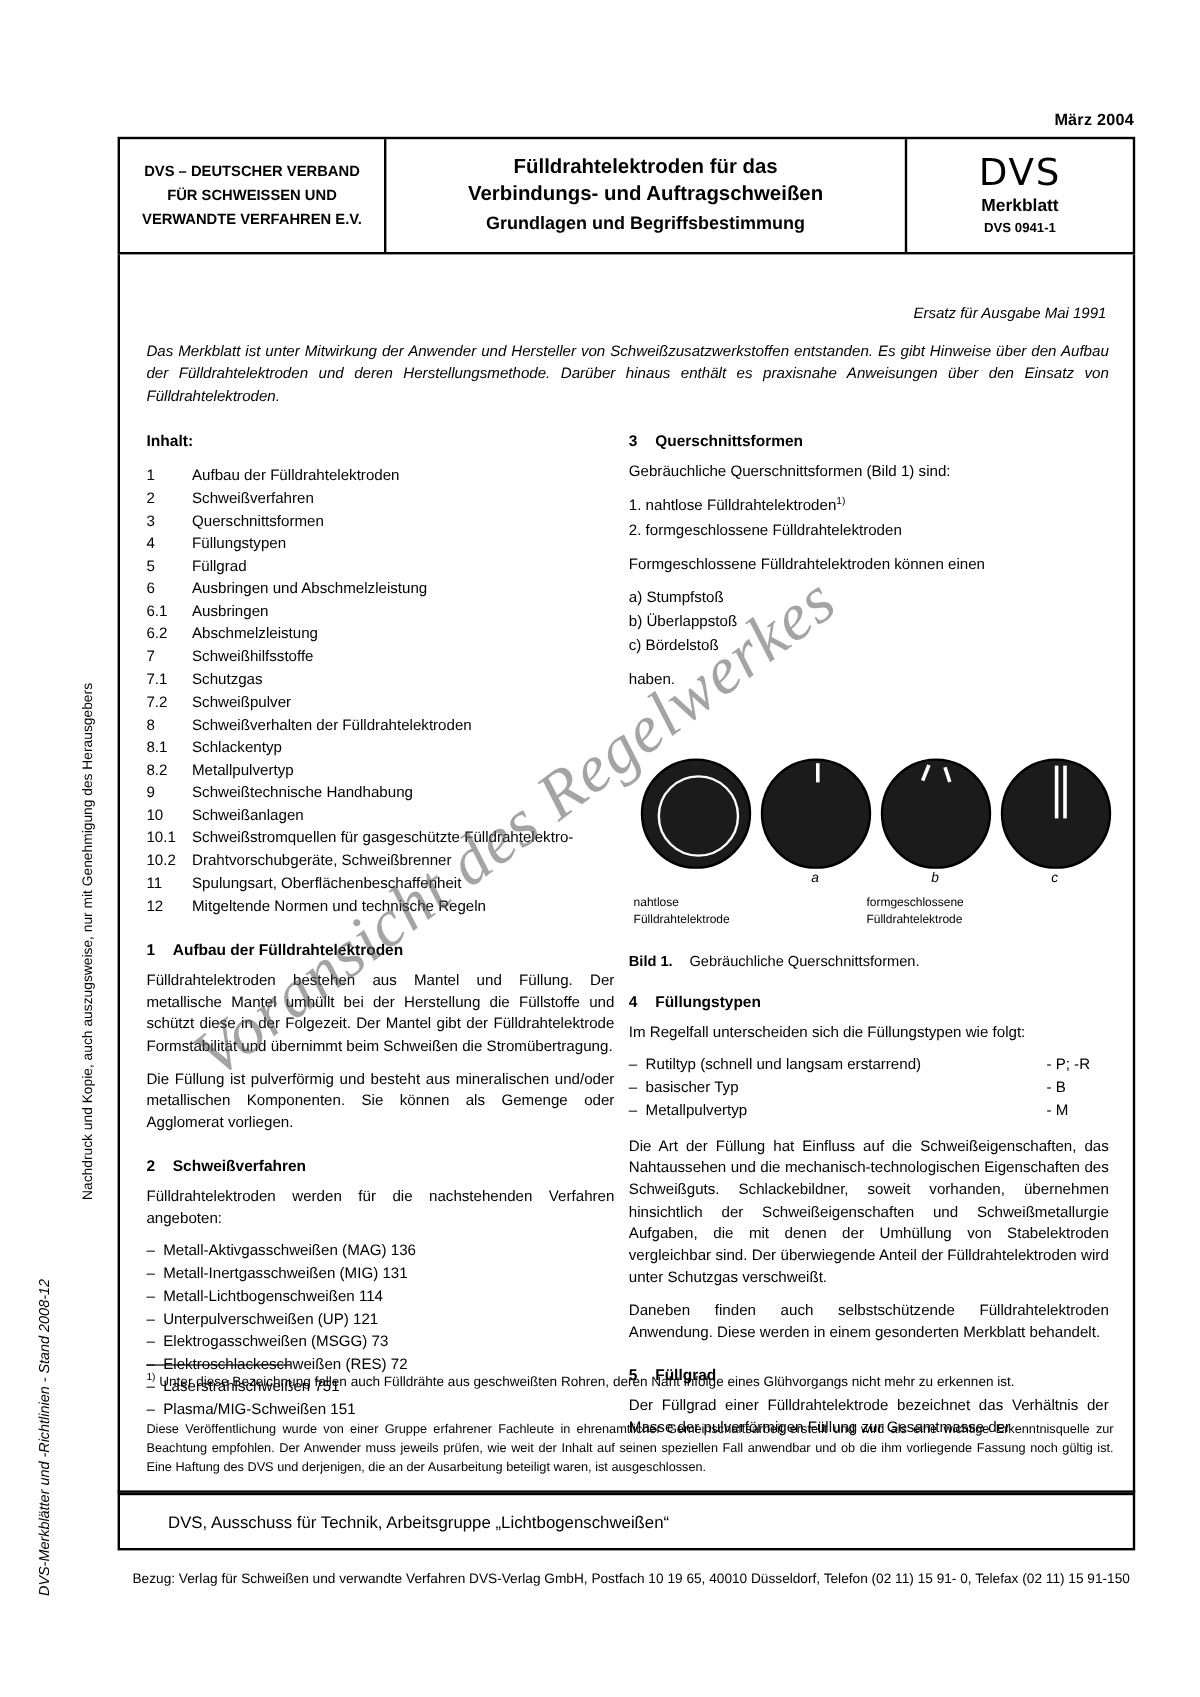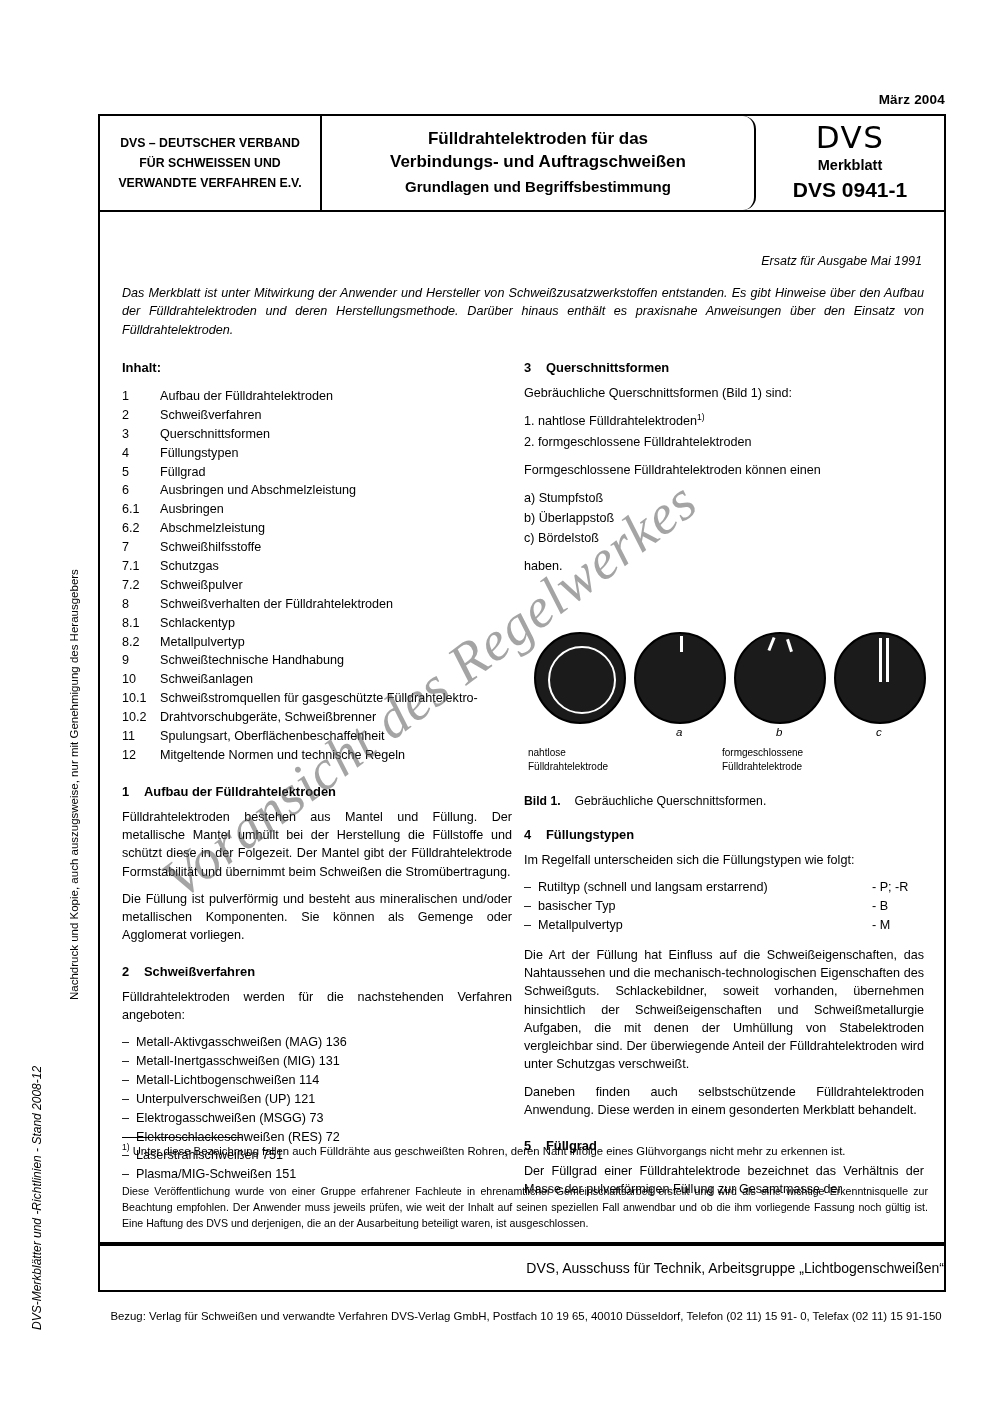--- a/index.html
+++ b/index.html
@@ -82,21 +82,20 @@
   .header-mid {
     flex: 1;
     box-sizing: border-box;
     border-right: 2px solid #000;
     display: flex;
     flex-direction: column;
     align-items: center;
     justify-content: center;
     text-align: center;
     padding: 0 8px;
-    border-radius: 13px;
   }
   .header-mid .t1, .header-mid .t2 {
     font-size: 17px;
     font-weight: bold;
     line-height: 1.35;
   }
   .header-mid .t3 {
     font-size: 15px;
     font-weight: bold;
     line-height: 1.5;
@@ -117,21 +116,21 @@
     font-family: "DejaVu Sans", sans-serif;
     line-height: 1;
     margin-bottom: 2px;
   }
   .header-right .t2 {
     font-size: 14.5px;
     font-weight: bold;
     line-height: 1.45;
   }
   .header-right .t3 {
-    font-size: 21px;
+    font-size: 11px;
     font-weight: bold;
     line-height: 1.35;
   }
 
   
   .body-box {
     position: absolute;
     left: 98px;
     top: 212px;
     width: 848px;
@@ -336,22 +335,23 @@
   .bottom-box {
     position: absolute;
     left: 98px;
     top: 1244px;
     width: 848px;
     height: 48px;
     border: 2px solid #000;
     box-sizing: border-box;
     display: flex;
     align-items: center;
-    justify-content: flex-end;
+    justify-content: flex-start;
     font-size: 14px;
+    padding-left: 40px;
   }
 
   .bezug {
     position: absolute;
     left: 96px;
     top: 1310px;
     width: 860px;
     font-size: 11.4px;
     text-align: center;
   }

